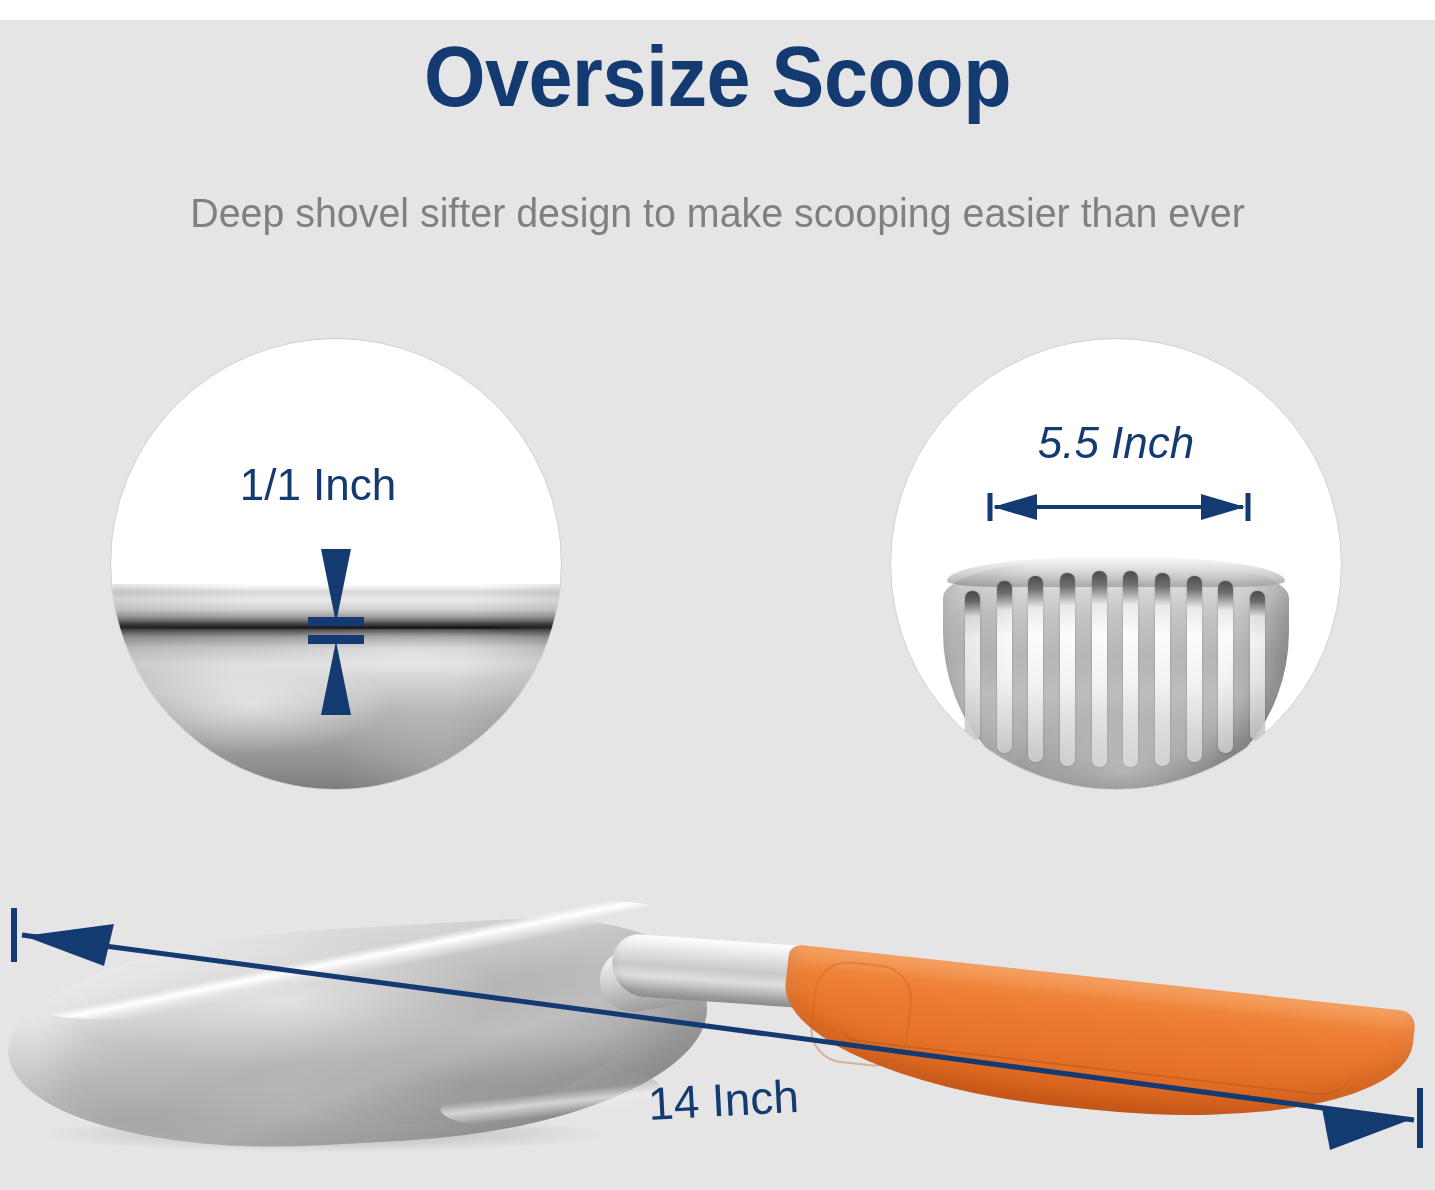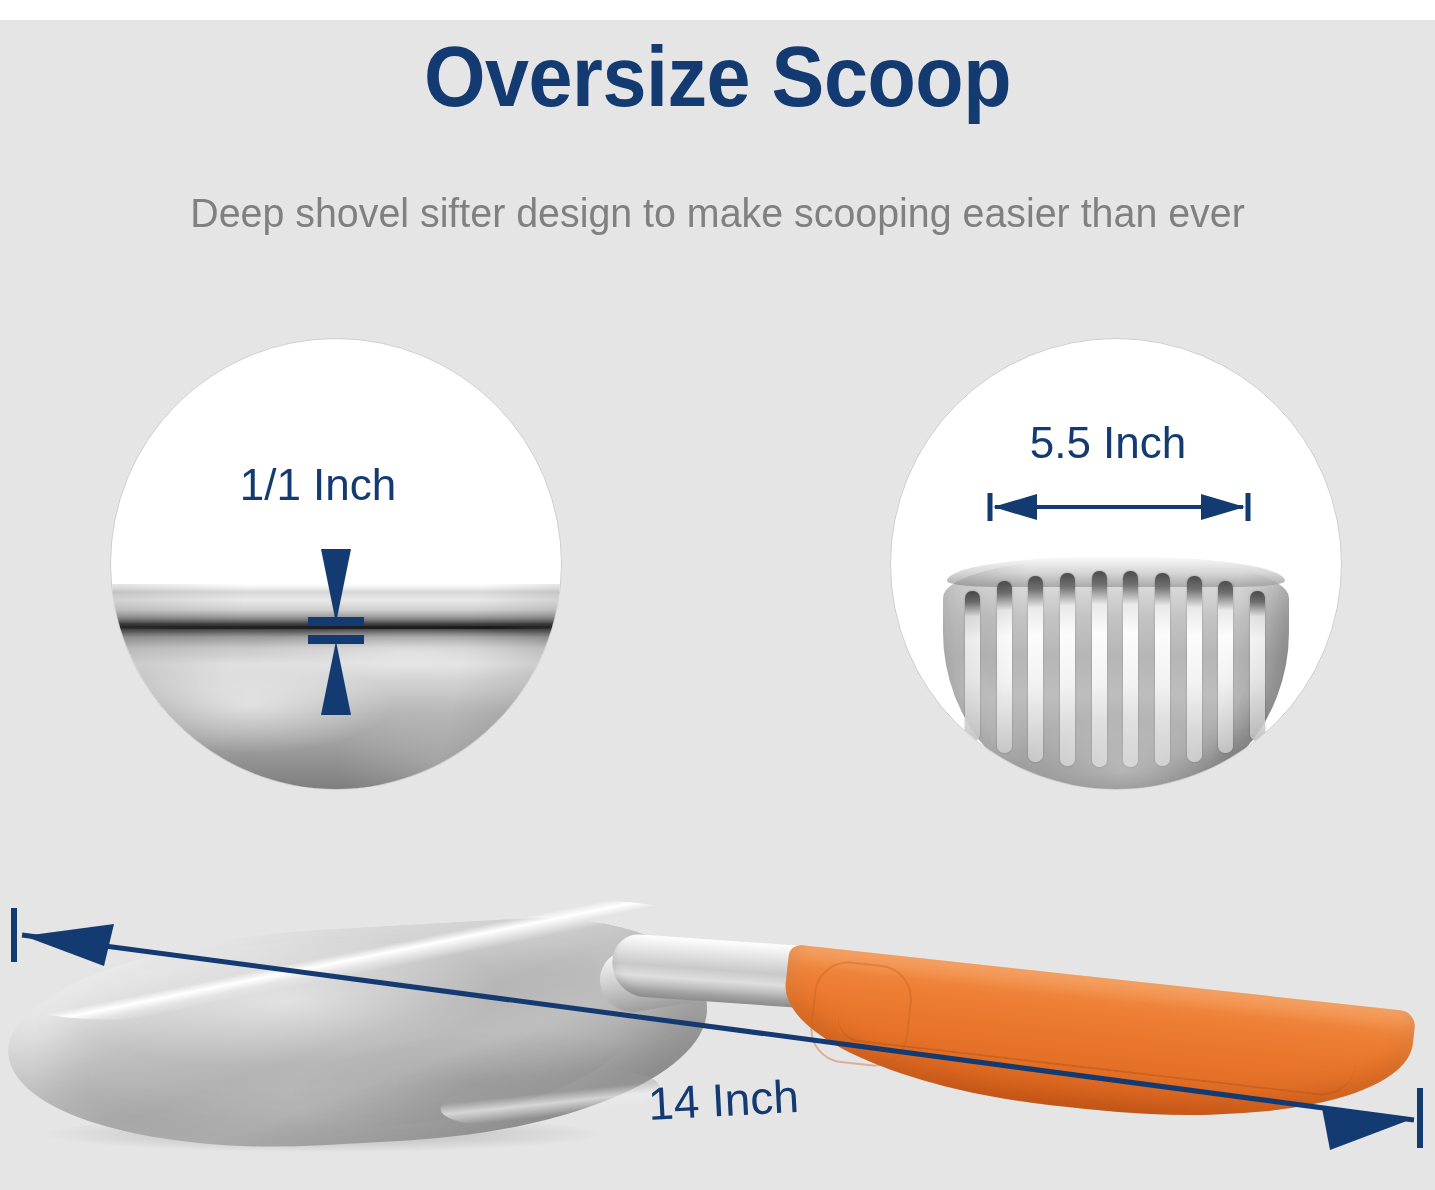--- a/index.html
+++ b/index.html
@@ -84,21 +84,21 @@
     width: 100%;
     text-align: center;
     font-family: "Liberation Sans", sans-serif;
     color: #143A72;
     font-size: 44px;
     line-height: 52px;
     white-space: nowrap;
     z-index: 6;
   }
   #thickness-label { top: 120px; left: 0; transform: translateX(-18px); }
-  #width-label     { top: 78px;  left: 0; transform: translateX(-8px); }
+  #width-label     { top: 78px;  left: 8px; transform: translateX(-8px); font-style: italic; }
 
   .callout-photo {
     position: absolute;
     left: 0;
     width: 450px;
     z-index: 1;
   }
 
   
   #metal-edge-photo {

